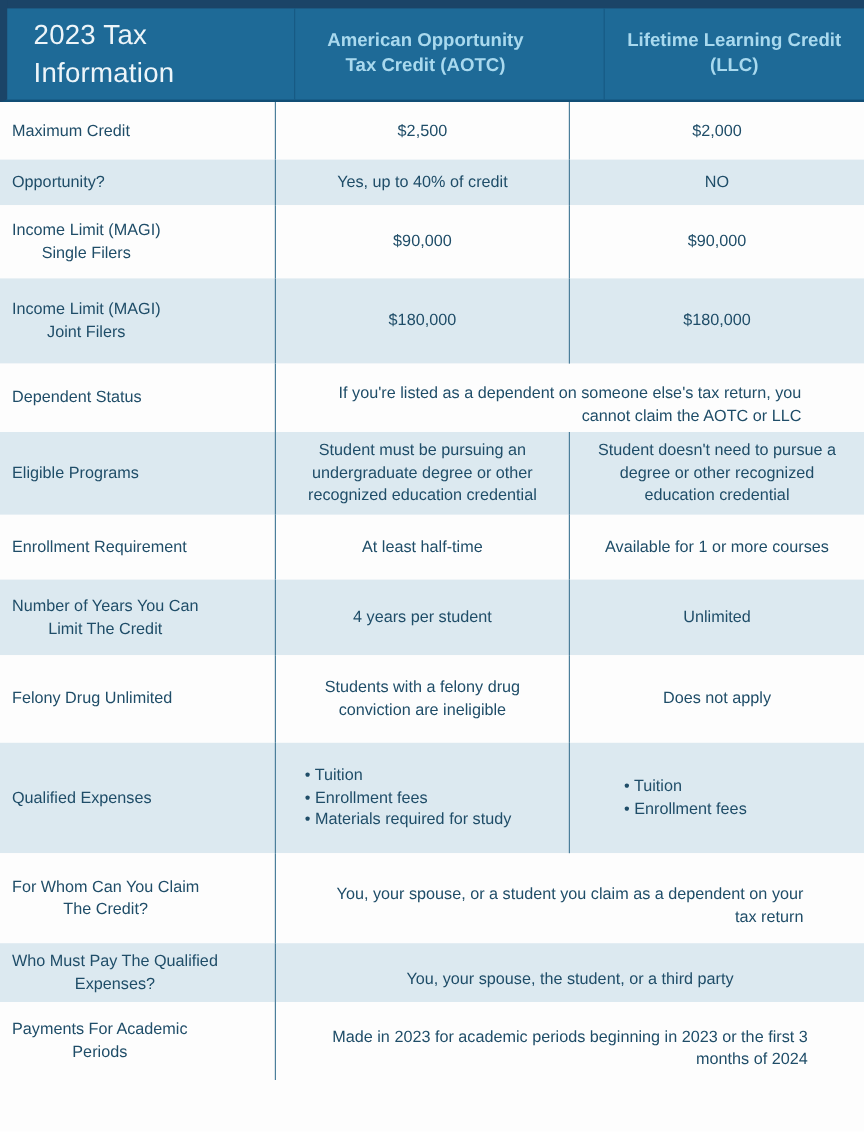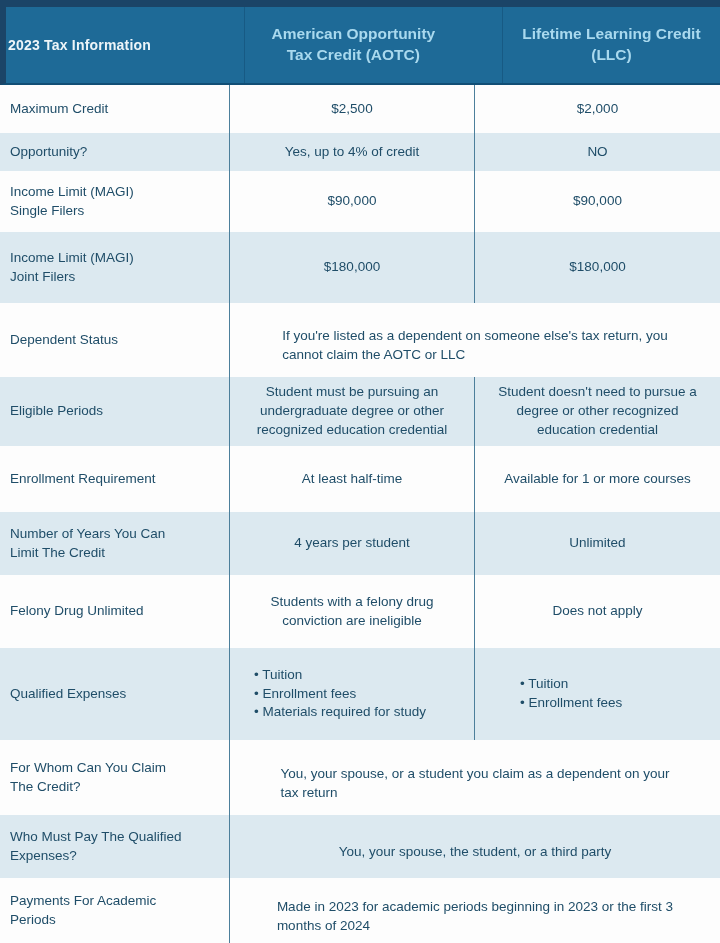--- a/index.html
+++ b/index.html
@@ -17,41 +17,41 @@
   html,body{margin:0;padding:0;}
   body{font-family:"Liberation Sans","DejaVu Sans",sans-serif;background:#ffffff;}
   .table{width:720px;height:943px;box-sizing:border-box;overflow:hidden;background:var(--row_plain_bg,#fdfdfd);}
   
   .hdr{display:flex;height:85px;box-sizing:border-box;background:var(--header_bg,#1e6a97);
        border-top:7px solid var(--header_edge,#1b4467);
        border-left:6px solid var(--header_edge,#1b4467);
        border-bottom:2px solid var(--header_bottom,#114e75);}
   .hdr-cell{box-sizing:border-box;display:flex;align-items:center;justify-content:center;
        text-align:center;white-space:pre-line;line-height:1.35;}
-  .hdr-c1{width:224px;justify-content:flex-start;text-align:left;padding-left:2px;
-       font-size:14px;font-weight:bold;color:var(--header_text,#edf5f9);letter-spacing:.2px;}
+  .hdr-c1{width:224px;justify-content:flex-start;text-align:left;padding-left:22px;
+       font-size:23px;font-weight:normal;color:var(--header_text,#edf5f9);letter-spacing:.2px;}
   .hdr-c2,.hdr-c3{width:245px;font-size:15.5px;font-weight:bold;color:var(--subheader_text,#a9d9ee);
        border-left:1px solid var(--header_divider,#175a84);padding:0 8px;margin-left:40px;}
   
   .row{display:flex;box-sizing:border-box;}
   .row.alt{background:var(--row_alt_bg,#dce9f0);}
   .row.plain{background:var(--row_plain_bg,#fdfdfd);}
   .cell{box-sizing:border-box;color:var(--body_text,#1f4d68);font-size:13.5px;line-height:1.4;
        display:flex;align-items:center;white-space:pre-line;}
   .cell-label{width:230px;border-right:1px solid var(--divider,#4c7f9b);
-       padding:4px 9px 4px 10px;text-align:left;}
+       padding:4px 9px 4px 10px;text-align:center;}
   .cell-val{width:245px;justify-content:center;text-align:center;padding:4px 8px;}
   .cell-val.first{border-right:1px solid var(--divider,#4c7f9b);}
-  .cell-span{width:490px;justify-content:center;text-align:left;padding:4px 18px;margin-top:12px;}
+  .cell-span{width:490px;justify-content:center;text-align:right;padding:4px 18px;margin-top:12px;}
   .cell-list{justify-content:flex-start;text-align:left;padding-left:24px;}
   .cell-list.llc{padding-left:45px;}
   
-  .r0{height:48px}.r1{height:38px}.r2{height:61px}.r3{height:71px}.r4{height:74px}
-  .r5{height:69px}.r6{height:66px}.r7{height:63px}.r8{height:73px}.r9{height:92px}
-  .r10{height:75px}.r11{height:63px}.r12{height:65px}
+  .r0{height:48px}.r1{height:38px}.r2{height:61px}.r3{height:71px}.r4{height:57px}
+  .r5{height:69px}.r6{height:54px}.r7{height:63px}.r8{height:73px}.r9{height:92px}
+  .r10{height:75px}.r11{height:49px}.r12{height:65px}
 </style>
 </head>
 <body>
 
 <div class="table">
 
   <div class="hdr">
     <div class="hdr-cell hdr-c1">2023 Tax Information</div>
     <div class="hdr-cell hdr-c2">American Opportunity
 Tax Credit (AOTC)</div>
@@ -60,21 +60,21 @@
   </div>
 
   <div class="row plain r0">
     <div class="cell cell-label">Maximum Credit</div>
     <div class="cell cell-val first">$2,500</div>
     <div class="cell cell-val">$2,000</div>
   </div>
 
   <div class="row alt r1">
     <div class="cell cell-label">Opportunity?</div>
-    <div class="cell cell-val first">Yes, up to 4% of credit</div>
+    <div class="cell cell-val first">Yes, up to 40% of credit</div>
     <div class="cell cell-val">NO</div>
   </div>
 
   <div class="row plain r2">
     <div class="cell cell-label">Income Limit (MAGI)
 Single Filers</div>
     <div class="cell cell-val first">$90,000</div>
     <div class="cell cell-val">$90,000</div>
   </div>
 
@@ -85,21 +85,21 @@
     <div class="cell cell-val">$180,000</div>
   </div>
 
   <div class="row plain r4">
     <div class="cell cell-label">Dependent Status</div>
     <div class="cell cell-span">If you're listed as a dependent on someone else's tax return, you
 cannot claim the AOTC or LLC</div>
   </div>
 
   <div class="row alt r5">
-    <div class="cell cell-label">Eligible Periods</div>
+    <div class="cell cell-label">Eligible Programs</div>
     <div class="cell cell-val first">Student must be pursuing an
 undergraduate degree or other
 recognized education credential</div>
     <div class="cell cell-val">Student doesn't need to pursue a
 degree or other recognized
 education credential</div>
   </div>
 
   <div class="row plain r6">
     <div class="cell cell-label">Enrollment Requirement</div>

